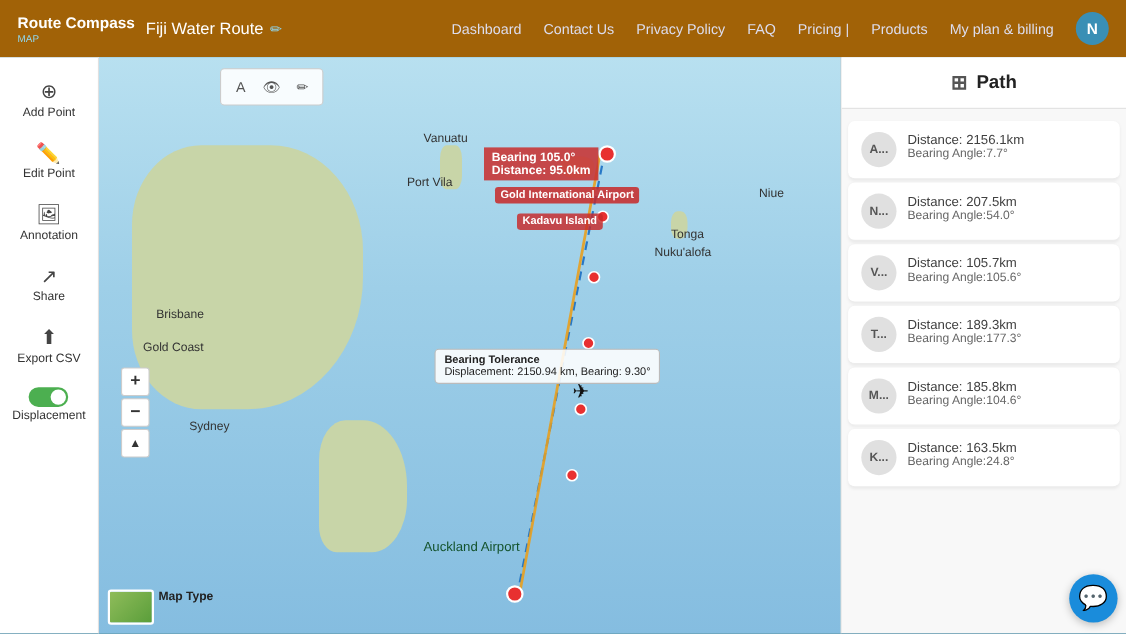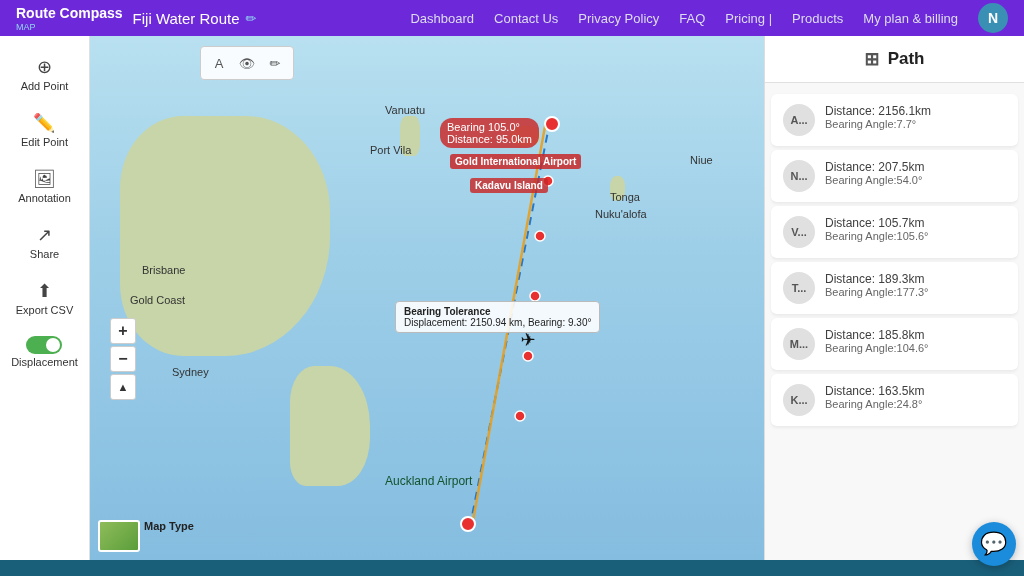--- a/index.html
+++ b/index.html
@@ -1,21 +1,21 @@
 <!DOCTYPE html>
 <html><head>
   <meta charset="utf-8">
   <style>
     * { margin: 0; padding: 0; box-sizing: border-box; }
     body { font-family: Arial, sans-serif; width: 1024px; height: 576px; overflow: hidden; background: #1a5f7a; }
 
     
     .header {
-      height: 36px;
-      background: #6d28d9;
+      height: 52px;
+      background: #a16207;
       display: flex;
       align-items: center;
       padding: 0 16px;
       justify-content: space-between;
     }
     .header-left {
       display: flex;
       align-items: center;
       gap: 10px;
     }
@@ -435,21 +435,21 @@
 
     <div class="map-label" style="top:68px;left:295px">Vanuatu</div>
     <div class="map-label" style="top:108px;left:280px">Port Vila</div>
     <div class="map-label" style="top:118px;left:600px">Niue</div>
     <div class="map-label" style="top:155px;left:520px">Tonga</div>
     <div class="map-label" style="top:172px;left:505px">Nuku'alofa</div>
     <div class="map-label" style="top:228px;left:52px">Brisbane</div>
     <div class="map-label" style="top:258px;left:40px">Gold Coast</div>
     <div class="map-label" style="top:330px;left:82px">Sydney</div>
 
-    <div style="position:absolute;top:82px;left:350px;background:rgba(200,50,50,0.88);color:#fff;padding:3px 7px;border-radius:12px;font-size:11px;font-weight:normal;white-space:nowrap;pointer-events:none">
+    <div style="position:absolute;top:82px;left:350px;background:rgba(200,50,50,0.88);color:#fff;padding:3px 7px;border-radius:0;font-size:11px;font-weight:bold;white-space:nowrap;pointer-events:none">
       <div>Bearing 105.0°</div>
       <div>Distance: 95.0km</div>
     </div>
 
     <div style="position:absolute;top:118px;left:360px;background:rgba(200,40,40,0.85);color:#fff;padding:2px 5px;border-radius:3px;font-size:10px;font-weight:bold;white-space:nowrap;pointer-events:none">Gold International Airport</div>
     <div style="position:absolute;top:142px;left:380px;background:rgba(200,40,40,0.82);color:#fff;padding:2px 5px;border-radius:3px;font-size:10px;font-weight:bold;white-space:nowrap;pointer-events:none">Kadavu Island</div>
 
     <div style="position:absolute;top:265px;left:305px;background:rgba(255,255,255,0.88);border:1px solid #bbb;padding:4px 8px;border-radius:4px;font-size:10px;color:#222;white-space:nowrap;pointer-events:none">
       <div style="font-weight:bold;font-size:10px;">Bearing Tolerance</div>
       <div>Displacement: 2150.94 km, Bearing: 9.30°</div>

